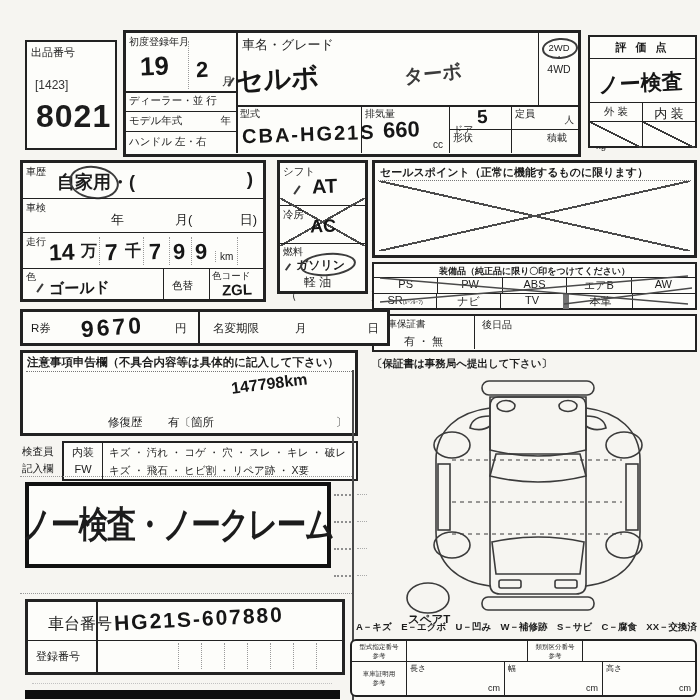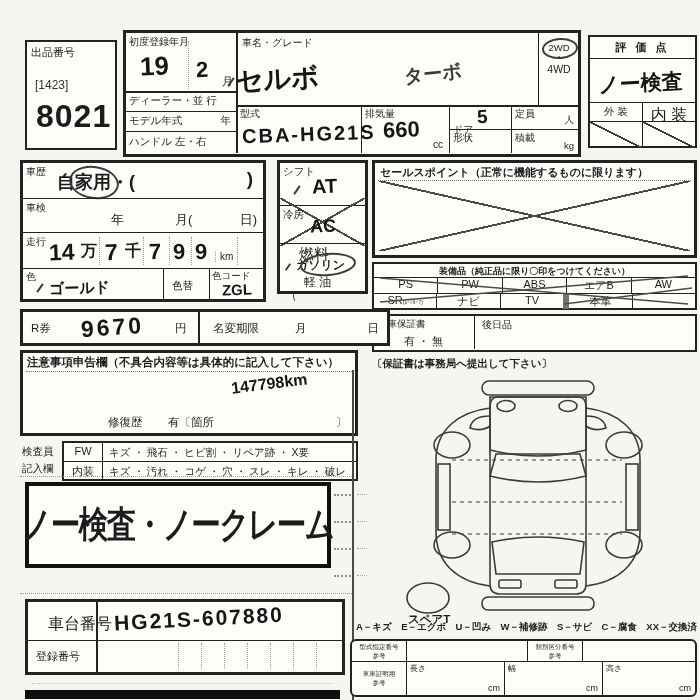--- a/index.html
+++ b/index.html
@@ -49,21 +49,21 @@
     <div class="pr" style="padding:3px 0 0 3px;font-size:10.5px;">ディーラー・並 行</div>
   </div>
   <div class="abs" style="left:0;top:78px;width:110px;height:20px;border-right:2px solid #222;border-bottom:1.5px solid #222;">
     <span class="pr abs" style="left:3px;top:3px;font-size:10.5px;">モデル年式</span>
     <span class="pr abs" style="right:5px;top:3px;font-size:10.5px;">年</span>
   </div>
   <div class="abs" style="left:0;top:98px;width:110px;height:22px;border-right:2px solid #222;">
     <div class="pr" style="padding:4px 0 0 3px;font-size:10.5px;">ハンドル 左・右</div>
   </div>
 
-  <div class="lbl abs" style="left:116px;top:3px;font-size:10px;">車名・グレード</div>
+  <div class="lbl abs" style="left:116px;top:3px;font-size:13px;">車名・グレード</div>
   <div class="tick" style="left:100px;top:48px;"></div>
   <div class="hw abs" style="left:110px;top:28px;font-size:27px;transform:rotate(-3deg);">セルボ</div>
   <div class="hw abs" style="left:278px;top:28px;font-size:19px;transform:rotate(-6deg);color:#3b3b3b;">ターボ</div>
 
   <div class="abs" style="left:412px;top:0;width:40px;height:72px;border-left:1.5px solid #222;border-bottom:1.5px solid #222;text-align:center;">
     <div class="pr" style="font-size:9.5px;margin-top:9px;">2WD</div>
     <div class="circ" style="left:3px;top:5px;width:32px;height:17px;transform:rotate(-4deg);"></div>
     <div class="pr" style="font-size:9px;line-height:8px;">・</div>
     <div class="pr" style="font-size:10.5px;margin-top:2px;">4WD</div>
   </div>
@@ -82,32 +82,32 @@
     <span class="lbl" style="padding:18px 0 0 4px;position:absolute;">ドア</span>
     <span class="hw abs" style="left:28px;top:1px;font-size:19px;">5</span>
   </div>
   <div class="abs" style="left:323px;top:96px;width:62px;height:24px;border-right:1.5px solid #222;">
     <span class="lbl" style="padding:2px 0 0 4px;position:absolute;">形状</span>
   </div>
   <div class="abs" style="left:385px;top:72px;width:67px;height:24px;border-bottom:1.5px solid #222;">
     <span class="lbl" style="padding:2px 0 0 4px;position:absolute;">定員</span>
     <span class="pr abs" style="right:4px;bottom:2px;font-size:9.5px;">人</span>
   </div>
-  <div class="abs" style="left:385px;top:96px;width:67px;height:24px;">
+  <div class="abs" style="left:385px;top:96px;width:67px;height:24px;padding-left:32px;">
     <span class="lbl" style="padding:2px 0 0 4px;position:absolute;">積載</span>
     <span class="pr abs" style="right:4px;bottom:2px;font-size:9.5px;">kg</span>
   </div>
 </div>
 
 <div class="box" style="left:588px;top:35px;width:109px;height:113px;">
   <div style="height:18px;border-bottom:1.5px solid #222;text-align:center;font-size:11px;font-weight:bold;padding-top:3px;letter-spacing:3px;">評 価 点</div>
   <div class="hw" style="font-size:21px;padding:10px 0 0 8px;height:33px;transform:rotate(-3deg);">ノー検査</div>
   <div style="display:flex;height:18px;border-top:1.5px solid #222;border-bottom:1.5px solid #222;">
     <div style="flex:1;border-right:1.5px solid #222;text-align:center;font-size:10.5px;padding-top:2px;">外 装</div>
-    <div style="flex:1;text-align:center;font-size:16px;padding-top:2px;">内 装</div>
+    <div style="flex:1;text-align:center;font-size:13px;padding-top:2px;">内 装</div>
   </div>
   <div style="display:flex;height:26px;">
     <div class="slash" style="flex:1;border-right:1.5px solid #222;"></div>
     <div class="slash" style="flex:1;"></div>
   </div>
 </div>
 
 <div class="box b3" style="left:20px;top:160px;width:246px;height:142px;">
   <div class="abs" style="left:0;top:0;width:240px;height:35px;">
     <span class="lbl" style="position:absolute;left:3px;top:2px;">車歴</span>
@@ -156,21 +156,21 @@
     <span class="lbl" style="position:absolute;left:3px;top:2px;font-size:10.5px;">シフト</span>
     <div class="tick" style="left:12px;top:26px;"></div>
     <span class="hw abs" style="left:32px;top:12px;font-size:20px;">AT</span>
   </div>
   <div class="abs" style="left:0;top:42px;width:85px;height:38px;border-top:1.5px solid #222;">
     <span class="lbl" style="position:absolute;left:3px;top:2px;font-size:10.5px;z-index:2;">冷房</span>
     <span class="hw abs" style="left:30px;top:10px;font-size:18px;z-index:2;">AC</span>
     <div class="crossX abs" style="left:0;top:-8px;width:85px;height:48px;"></div>
   </div>
   <div class="abs" style="left:0;top:80px;width:85px;height:59px;border-top:1.5px solid #222;">
-    <span class="lbl" style="position:absolute;left:3px;top:1px;font-size:15px;margin-left:16px;">燃料</span>
+    <span class="lbl" style="position:absolute;left:3px;top:1px;font-size:10px;">燃料</span>
     <div class="tick" style="left:4px;top:22px;width:8px;"></div>
     <span class="pr abs" style="left:16px;top:13px;font-size:12px;font-weight:bold;">ガソリン</span>
     <div class="circ" style="left:20px;top:9px;width:52px;height:19px;transform:rotate(-5deg);"></div>
     <span class="pr abs" style="left:24px;top:30px;font-size:12px;">軽 油</span>
     <span class="pr abs" style="left:6px;top:44px;font-size:11px;letter-spacing:10px;">（　　　）</span>
   </div>
 </div>
 
 <div class="box b3" style="left:372px;top:160px;width:325px;height:98px;">
   <div style="font-size:11px;font-weight:bold;padding:2px 0 0 5px;white-space:nowrap;">セールスポイント（正常に機能するものに限ります）</div>
@@ -229,27 +229,27 @@
   <span class="pr abs" style="left:85px;top:62px;font-size:11.5px;">修復歴</span>
   <span class="pr abs" style="left:145px;top:62px;font-size:11.5px;">有〔箇所</span>
   <span class="pr abs" style="right:8px;top:62px;font-size:11.5px;">〕</span>
 </div>
 
 <div class="abs" style="left:22px;top:443px;font-size:10.5px;line-height:17px;">
   <div>検査員</div>
   <div>記入欄</div>
 </div>
 <div class="box" style="left:62px;top:441px;width:296px;height:40px;border-width:2px;">
+  <div style="display:flex;height:18px;">
+    <div style="width:38px;border-right:1px solid #222;text-align:center;font-size:11px;padding-top:2px;">内装</div>
+    <div class="pr" style="flex:1;font-size:10.5px;padding:3px 0 0 6px;">キズ ・ 汚れ ・ コゲ ・ 穴 ・ スレ ・ キレ ・ 破レ</div>
+  </div>
   <div style="display:flex;height:18px;border-bottom:1px solid #222;">
     <div style="width:38px;border-right:1px solid #222;text-align:center;font-size:11px;padding-top:2px;">FW</div>
     <div class="pr" style="flex:1;font-size:10.5px;padding:3px 0 0 6px;">キズ ・ 飛石 ・ ヒビ割 ・ リペア跡 ・ X要</div>
-  </div>
-  <div style="display:flex;height:18px;">
-    <div style="width:38px;border-right:1px solid #222;text-align:center;font-size:11px;padding-top:2px;">内装</div>
-    <div class="pr" style="flex:1;font-size:10.5px;padding:3px 0 0 6px;">キズ ・ 汚れ ・ コゲ ・ 穴 ・ スレ ・ キレ ・ 破レ</div>
   </div>
 </div>
 
 <div class="dot" style="left:20px;top:476px;width:332px;border-top:1.5px dotted #999;"></div>
 <div class="dot" style="left:334px;top:494px;width:17px;"></div>
 <div class="dot" style="left:334px;top:521px;width:17px;"></div>
 <div class="dot" style="left:334px;top:548px;width:17px;"></div>
 <div class="dot" style="left:334px;top:575px;width:17px;"></div>
 <div class="dot" style="left:20px;top:593px;width:332px;border-top:1.5px dotted #999;"></div>
 

